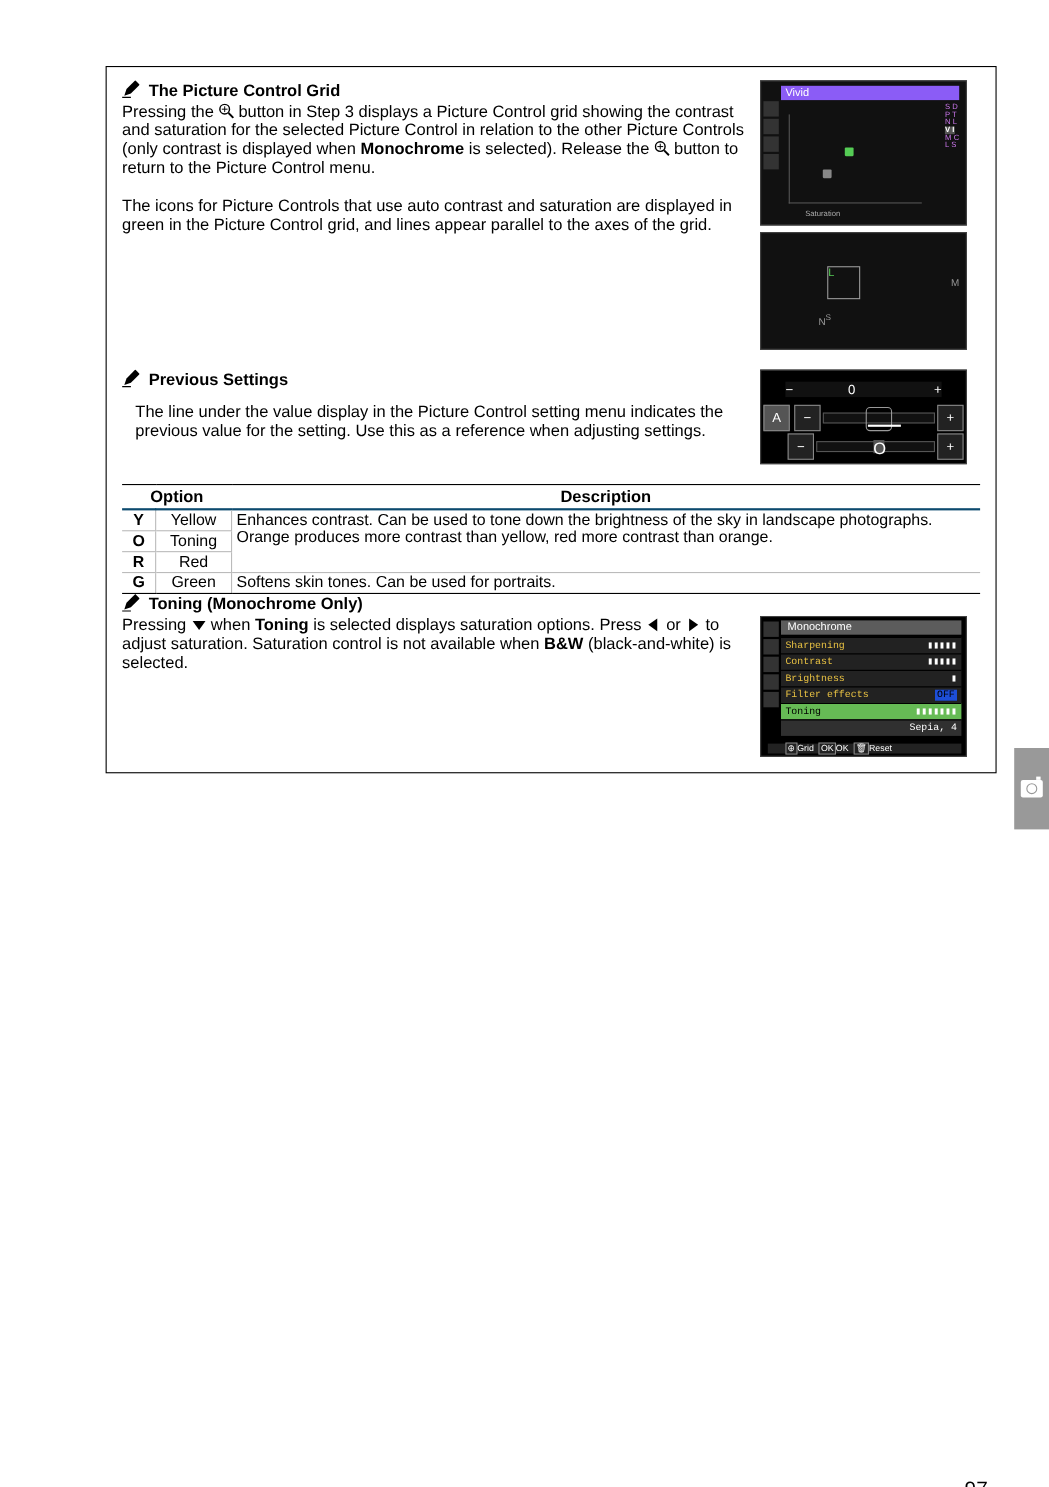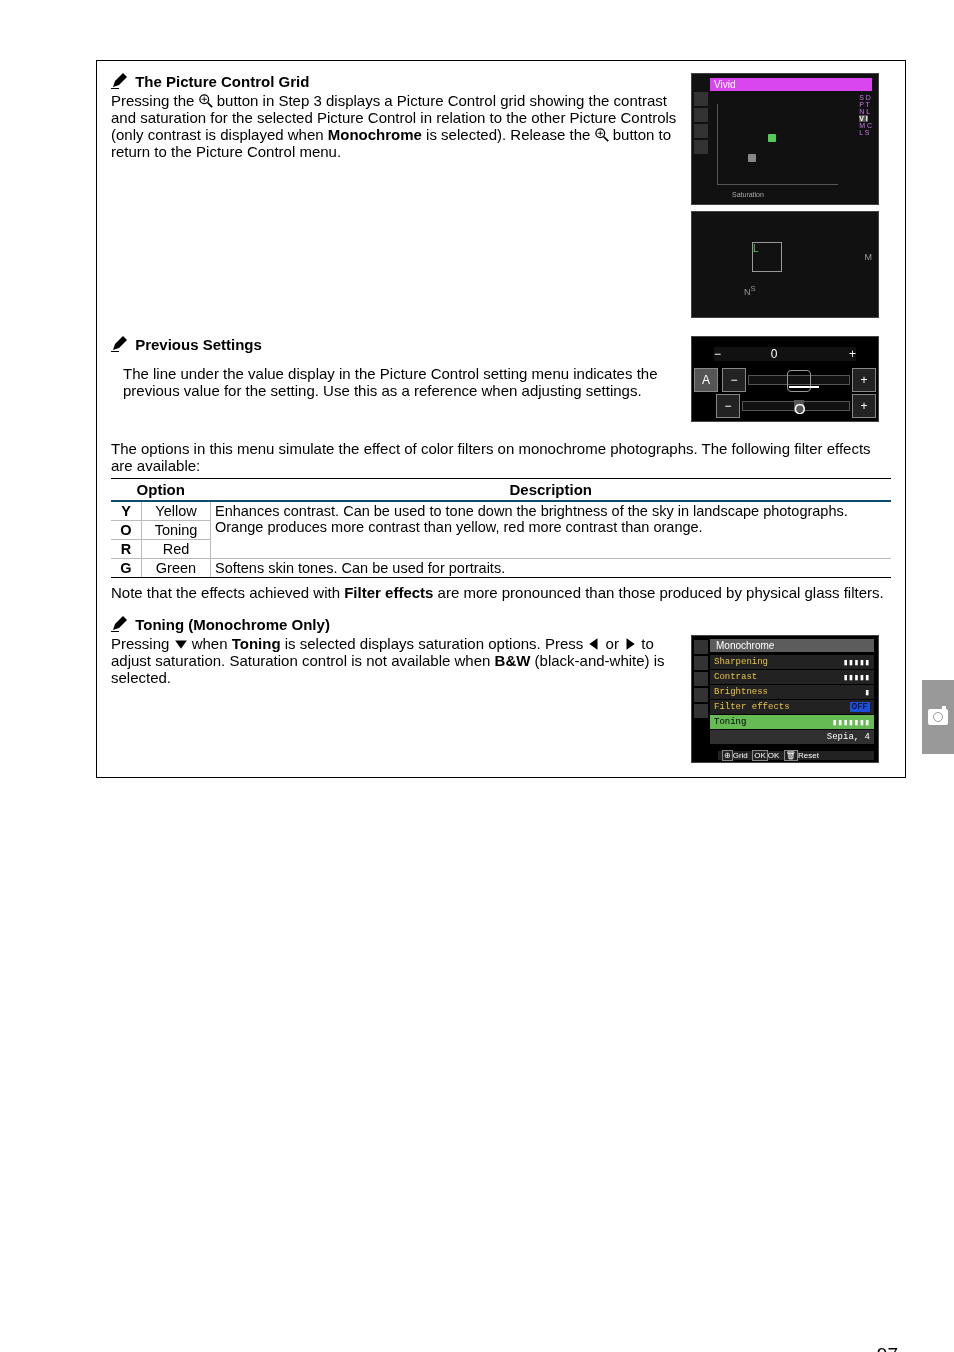--- a/index.html
+++ b/index.html
@@ -5,21 +5,21 @@
   body { margin: 0; font-family: "Myriad Pro", "Segoe UI", Arial, sans-serif; font-size: 15px; color: #000; background: #fff; }
   .page { width: 954px; height: 1352px; position: relative; box-sizing: border-box; }
   .frame { border: 1px solid #000; margin: 60px 48px 0 96px; padding: 12px 14px 14px 14px; }
   .sec-head { font-weight: bold; margin: 0 0 2px 0; }
   .pencil { display: inline-block; width: 16px; height: 16px; vertical-align: -2px; margin-right: 4px; }
   .row { display: flex; }
   .col-text { flex: 1; }
   .col-img { width: 200px; }
   .thumb { width: 186px; height: 130px; background: #111; border: 1px solid #444; margin-bottom: 6px; position: relative; font-size: 9px; color: #bbb; }
   .thumb-sm { width: 186px; height: 120px; background: #111; border: 1px solid #444; position: relative; font-size: 9px; color: #bbb; }
-  .vivid-bar { background: #d946ef; color: #fff; font-size: 10px; padding: 1px 4px; position: absolute; top: 4px; left: 18px; right: 6px; }
+  .vivid-bar { background: #8b5cf6; color: #fff; font-size: 10px; padding: 1px 4px; position: absolute; top: 4px; left: 18px; right: 6px; }
   .side-icons { position: absolute; top: 18px; left: 2px; }
   .side-icons span { display: block; width: 14px; height: 14px; background: #333; margin-bottom: 2px; }
   .letterbox { position: absolute; right: 6px; top: 20px; font-size: 7px; color: #c7e; }
   .slider { width: 186px; height: 84px; background: #000; border: 1px solid #444; position: relative; }
   .slider-row { display: flex; align-items: center; height: 26px; }
   .slider-box { width: 22px; height: 22px; background: #222; border: 1px solid #888; margin: 0 2px; text-align: center; font-size: 12px; color: #fff; line-height: 22px; }
   .slider-track { flex: 1; height: 8px; background: #111; border: 1px solid #555; position: relative; }
   .slider-knob { position: absolute; top: -6px; left: 50%; width: 22px; height: 20px; border: 1px solid #999; border-radius: 4px; transform: translateX(-50%); }
   .u-bar { position: absolute; left: 40%; right: 30%; bottom: -4px; height: 2px; background: #fff; }
   .gap { height: 18px; }
@@ -31,21 +31,21 @@
   .table .last td { border-bottom: 1px solid #000; }
   .note { margin-top: 6px; }
   .menu-thumb { width: 186px; height: 126px; background: #000; border: 1px solid #444; font-size: 9px; color: #fff; position: relative; }
   .m-title { background: #5c5c5c; padding: 1px 6px; font-size: 10px; position: absolute; top: 3px; left: 18px; right: 4px; }
   .m-rows { position: absolute; top: 18px; left: 18px; right: 4px; font-family: Liberation Mono, monospace; }
   .m-row { display: flex; justify-content: space-between; padding: 0 4px; font-size: 9px; height: 14px; align-items: center; background: #222; border-top: 1px solid #000; }
   .m-row.hl { background: #6b5; }
   .m-row .lbl { color: #e9c243; }
   .m-row.hl .lbl { color: #000; }
   .m-row.sepia { background: #303030; }
-  .m-foot { position: absolute; bottom: 2px; left: 26px; right: 4px; font-size: 8px; background: #222; padding: 0 4px; }
+  .m-foot { position: absolute; bottom: 2px; left: 6px; right: 4px; font-size: 8px; background: #222; padding: 0 16px; }
   .side-tab { position: absolute; right: 0; top: 620px; width: 32px; height: 74px; background: #999; display: flex; align-items: center; justify-content: center; }
   .cam-icon { width: 20px; height: 16px; background: #fff; border-radius: 2px; position: relative; }
   .cam-icon::before { content: ""; position: absolute; top: 3px; left: 5px; width: 8px; height: 8px; border: 1.5px solid #999; border-radius: 50%; }
   .cam-icon::after { content: ""; position: absolute; top: -3px; right: 2px; width: 4px; height: 3px; background: #fff; }
   .pagenum { position: absolute; bottom: 46px; right: 56px; font-size: 19px; }
   svg.sym { width: 14px; height: 14px; vertical-align: -2px; }
   .mono-table td.desc { border-left: none; }
   .gridbox { position: absolute; top: 30px; left: 25px; width: 120px; height: 80px; border-left: 1px solid #555; border-bottom: 1px solid #555; }
   .satlabel { position: absolute; bottom: 6px; left: 40px; font-size: 7px; color: #aaa; }
   .green-dot { position: absolute; width: 8px; height: 8px; background: #5c5; border-radius: 1px; }
@@ -72,20 +72,21 @@
               <line x1="6" y1="3" x2="6" y2="9" stroke="#000"></line>
               <line x1="3" y1="6" x2="9" y2="6" stroke="#000"></line>
             </svg><span> button in Step 3 displays a Picture Control grid showing the contrast and saturation for the selected Picture Control in relation to the other Picture Controls (only contrast is displayed when </span><b>Monochrome</b><span> is selected).  Release the </span><svg class="sym" viewBox="0 0 16 16">
               <circle cx="6" cy="6" r="5" fill="none" stroke="#000" stroke-width="1.5"></circle>
               <line x1="10" y1="10" x2="15" y2="15" stroke="#000" stroke-width="2"></line>
               <line x1="6" y1="3" x2="6" y2="9" stroke="#000"></line>
               <line x1="3" y1="6" x2="9" y2="6" stroke="#000"></line>
             </svg><span> button to return to the Picture Control menu.</span>
         </p>
         <div class="gap"></div>
+        <p style="margin:0">The icons for Picture Controls that use auto contrast and saturation are displayed in green in the Picture Control grid, and lines appear parallel to the axes of the grid.</p>
       </div>
       <div class="col-img">
         <div class="thumb">
           <div class="vivid-bar">Vivid</div>
           <div class="side-icons">
               <span></span>
               <span></span>
               <span></span>
               <span></span>
             </div>
@@ -144,21 +145,20 @@
                 <div style="position:absolute;top:-2px;left:48%;width:10px;height:12px;background:#555;color:#fff;text-align:center">O</div>
               </div>
             <div class="slider-box">+</div>
           </div>
         </div>
       </div>
     </div>
 
     <div class="gap"></div>
 
-    <p style="margin:0 0 4px 0">The options in this menu simulate the effect of color filters on monochrome photographs.  The following filter effects are available:</p>
 
     <table class="table mono-table">
       <tbody>
           <tr>
         <th colspan="2">Option</th>
         <th>Description</th>
       </tr>
       <tr>
         <td class="opt">Y</td>
         <td class="color">Yellow</td>
@@ -173,23 +173,20 @@
         <td class="color">Red</td>
       </tr>
       <tr class="last">
         <td class="opt">G</td>
         <td class="color">Green</td>
         <td class="desc">Softens skin tones.  Can be used for portraits.</td>
       </tr>
     </tbody>
       </table>
 
-    <p class="note">
-      <span>Note that the effects achieved with </span><b>Filter effects</b><span> are more pronounced than those produced by physical glass filters.</span>
-    </p>
 
     <div class="sec-head">
       <svg class="pencil" viewBox="0 0 16 16">
           <polygon points="2,14 4,8 12,0 16,4 8,12" fill="#000"></polygon>
           <line x1="0" y1="16" x2="8" y2="16" stroke="#000" stroke-width="2"></line>
         </svg>
       <span>Toning (Monochrome Only)</span>
     </div>
     <div class="row">
       <div class="col-text">

